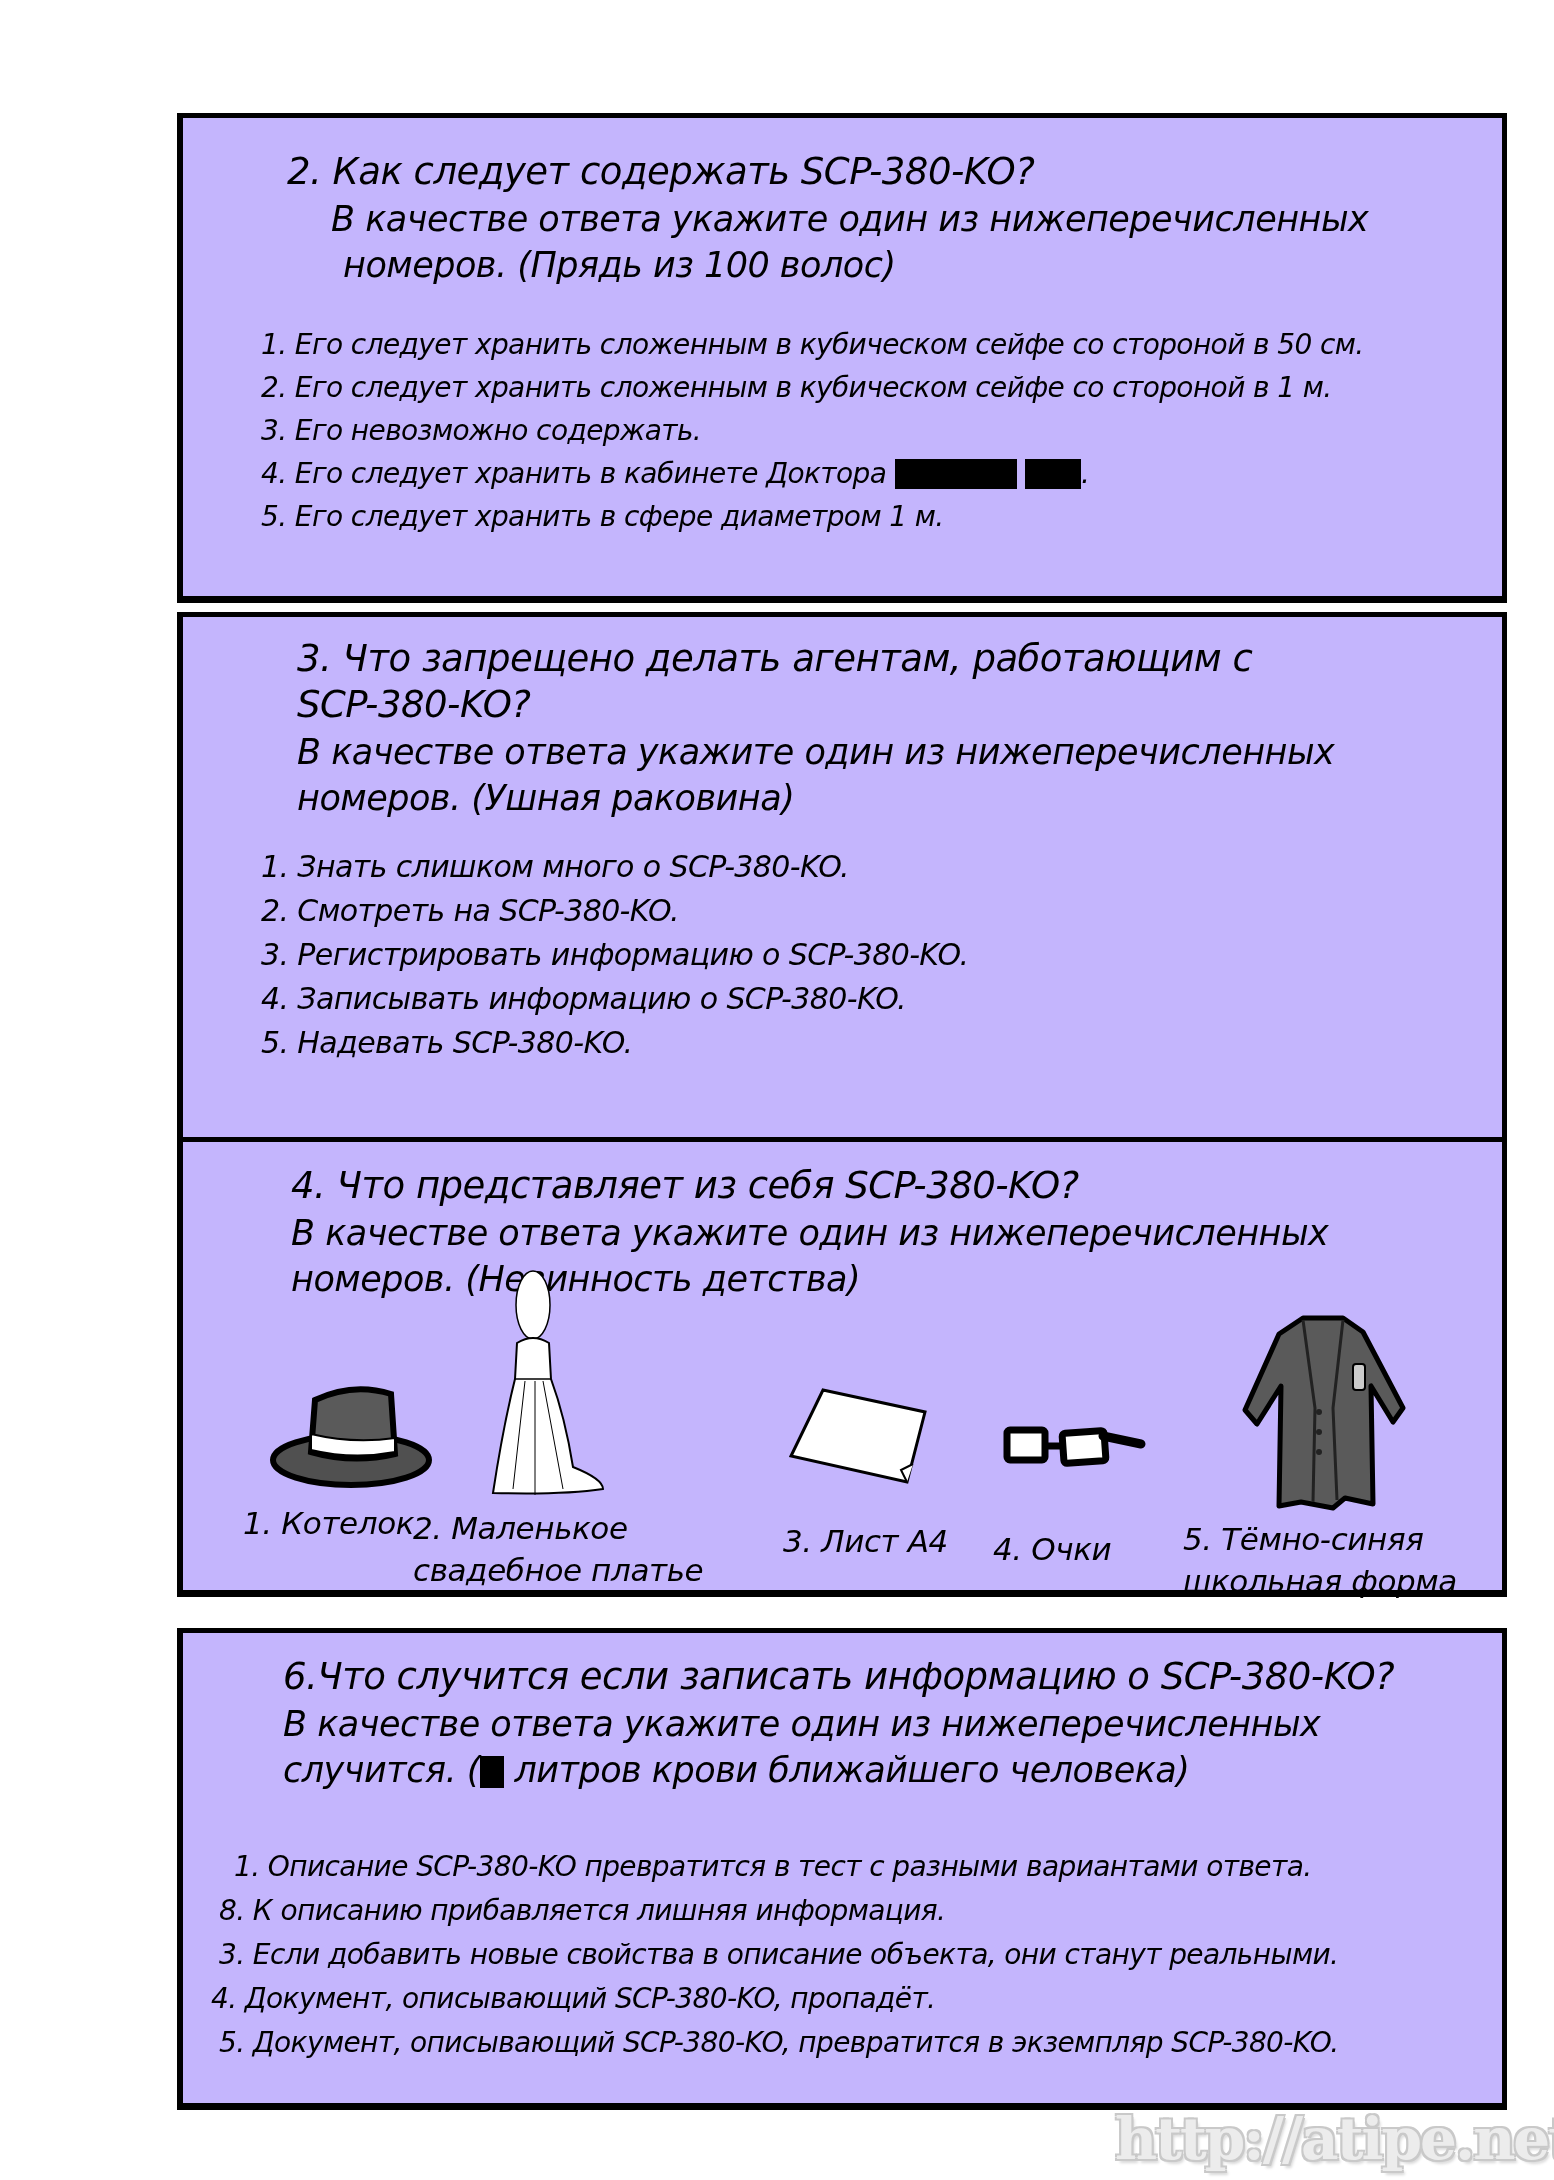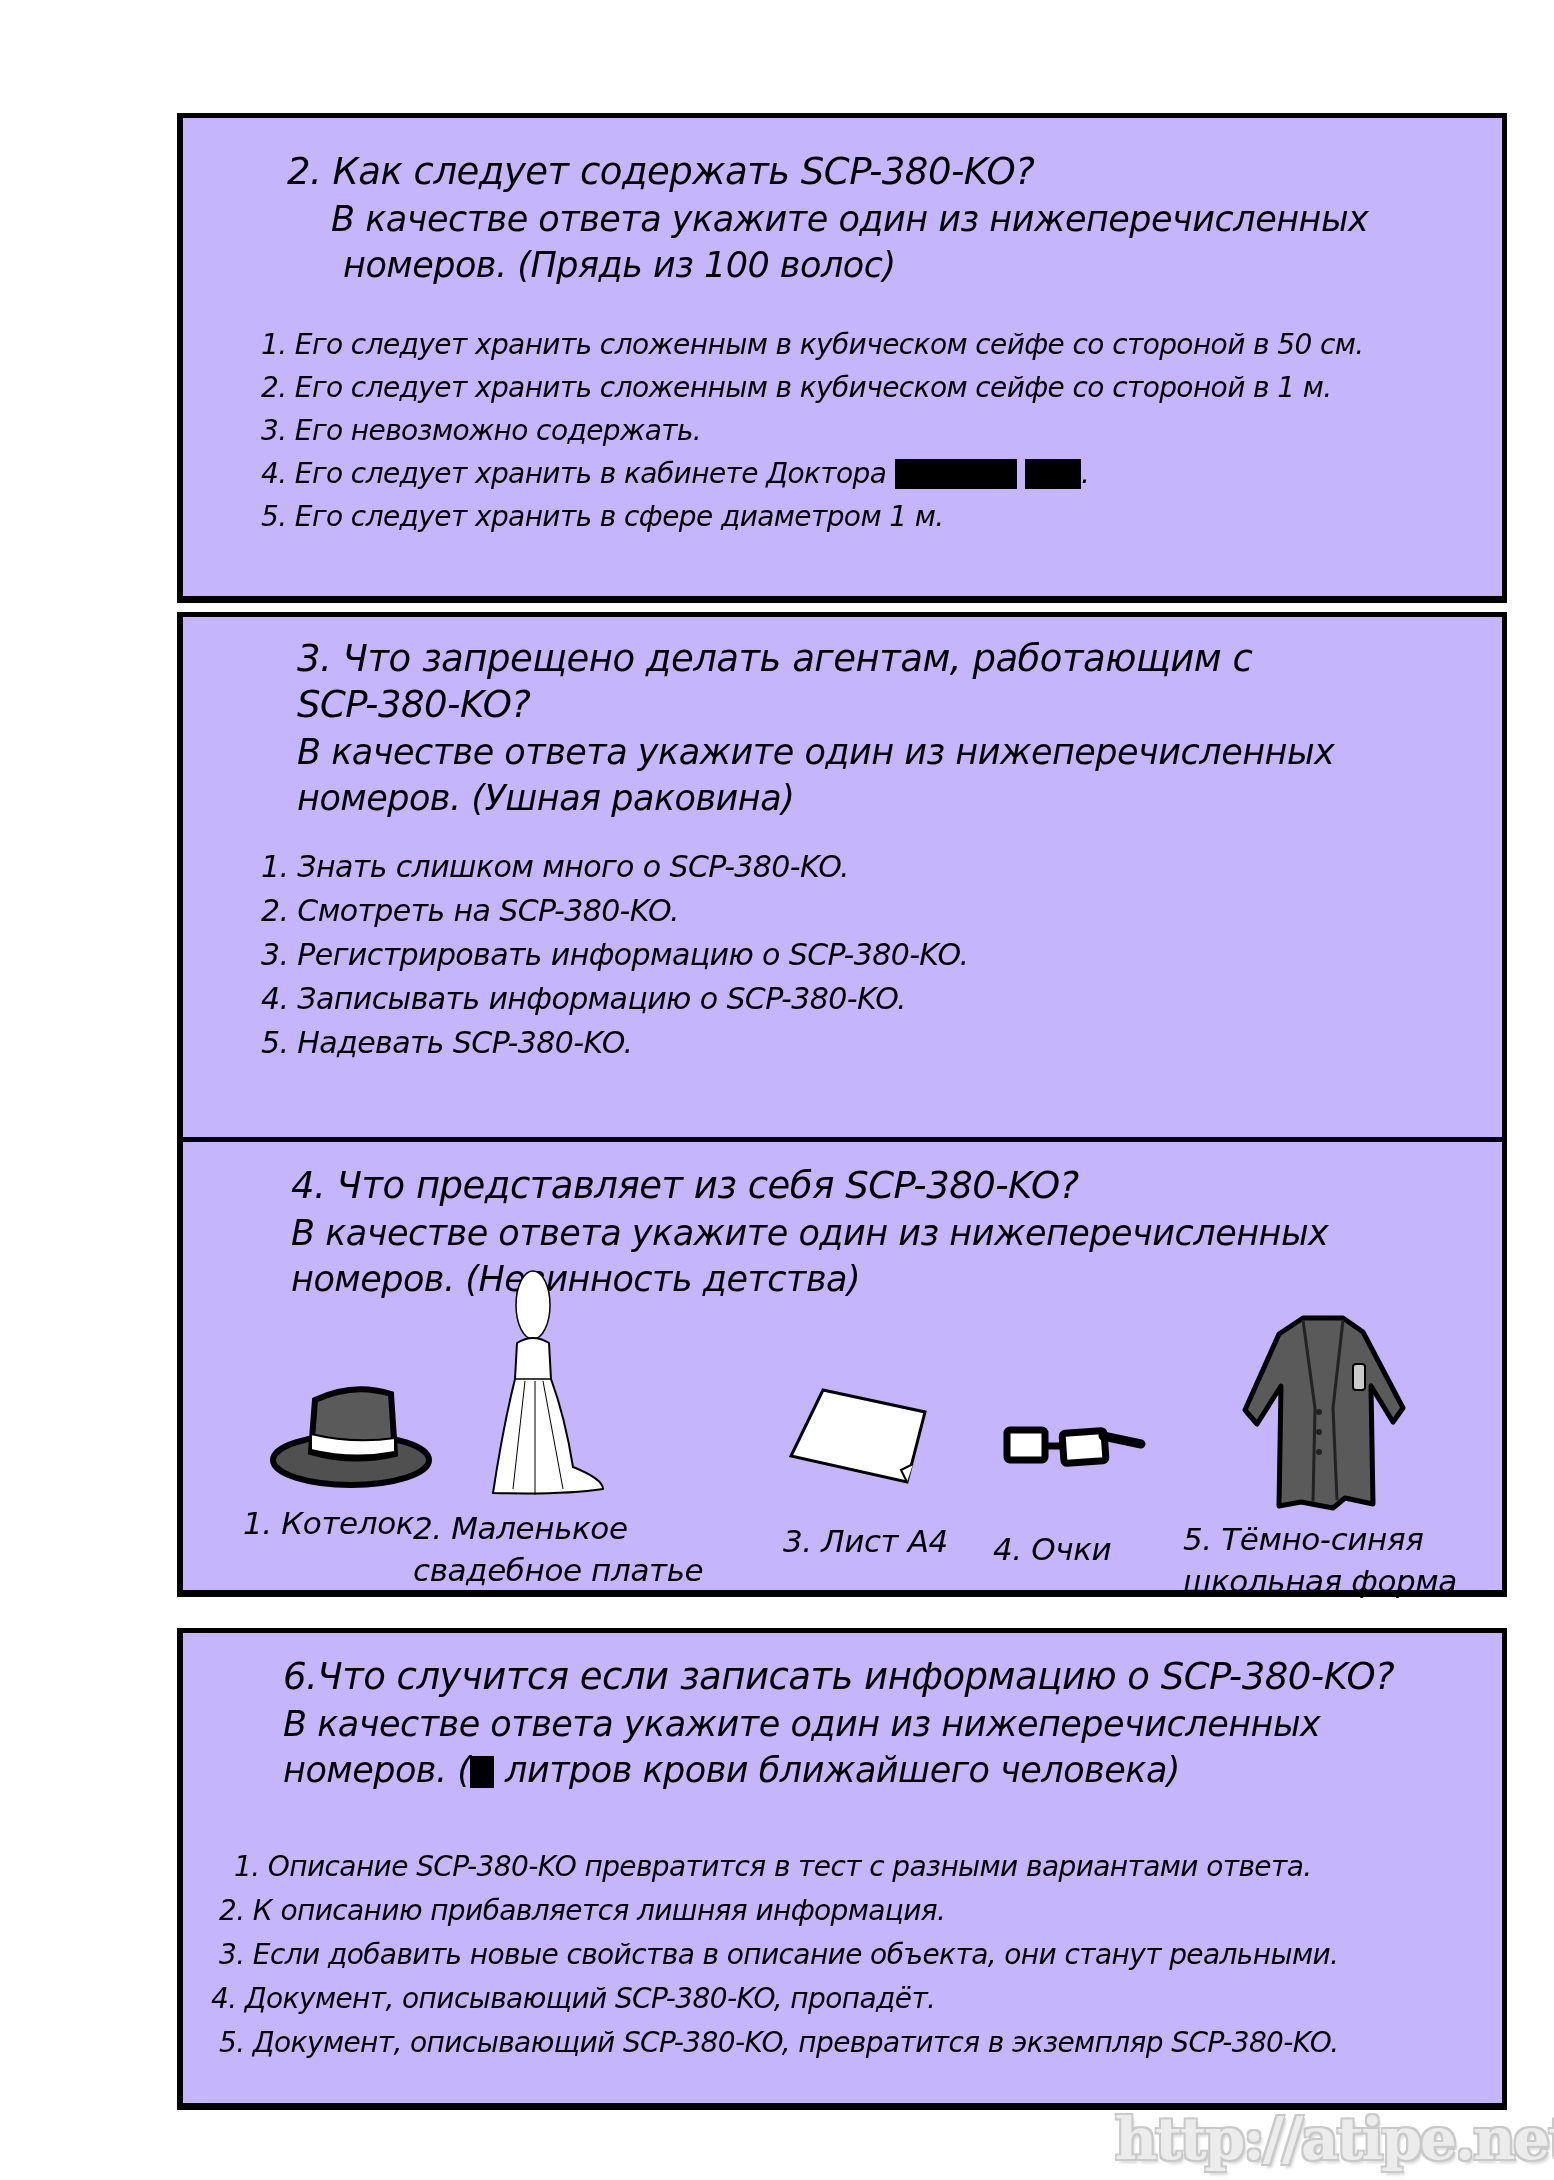--- a/index.html
+++ b/index.html
@@ -106,22 +106,22 @@
       <div class="item-label" style="margin-top:2px;">5. Тёмно-синяя</div>
       <div class="item-label">школьная форма</div>
     </div>
   </div>
 </div>
 
 <div class="panel" style="top:1628px;height:482px;">
   <div class="q q-title" style="left:100px;top:20px;">6.Что случится если записать информацию о SCP-380-KO?</div>
   <div class="q q-sub" style="left:100px;top:68px;">В качестве ответа укажите один из нижеперечисленных</div>
   <div class="q q-sub" style="left:100px;top:114px;">
-    <span>номеров. (</span><span class="redact" style="width:24px;height:32px;"></span><span> литров крови ближайшего человека)</span>
+    <span>случится. (</span><span class="redact" style="width:24px;height:32px;"></span><span> литров крови ближайшего человека)</span>
   </div>
   <div class="q opt" style="left:51px;top:212px;">1. Описание SCP-380-KO превратится в тест с разными вариантами ответа.</div>
-  <div class="q opt" style="left:36px;top:256px;">2. К описанию прибавляется лишняя информация.</div>
+  <div class="q opt" style="left:36px;top:256px;">8. К описанию прибавляется лишняя информация.</div>
   <div class="q opt" style="left:36px;top:300px;">3. Если добавить новые свойства в описание объекта, они станут реальными.</div>
   <div class="q opt" style="left:28px;top:344px;">4. Документ, описывающий SCP-380-KO, пропадёт.</div>
   <div class="q opt" style="left:36px;top:388px;">5. Документ, описывающий SCP-380-KO, превратится в экземпляр SCP-380-KO.</div>
 </div>
 
 <div class="watermark">http://atipe.net/</div>
 
 </body></html>

